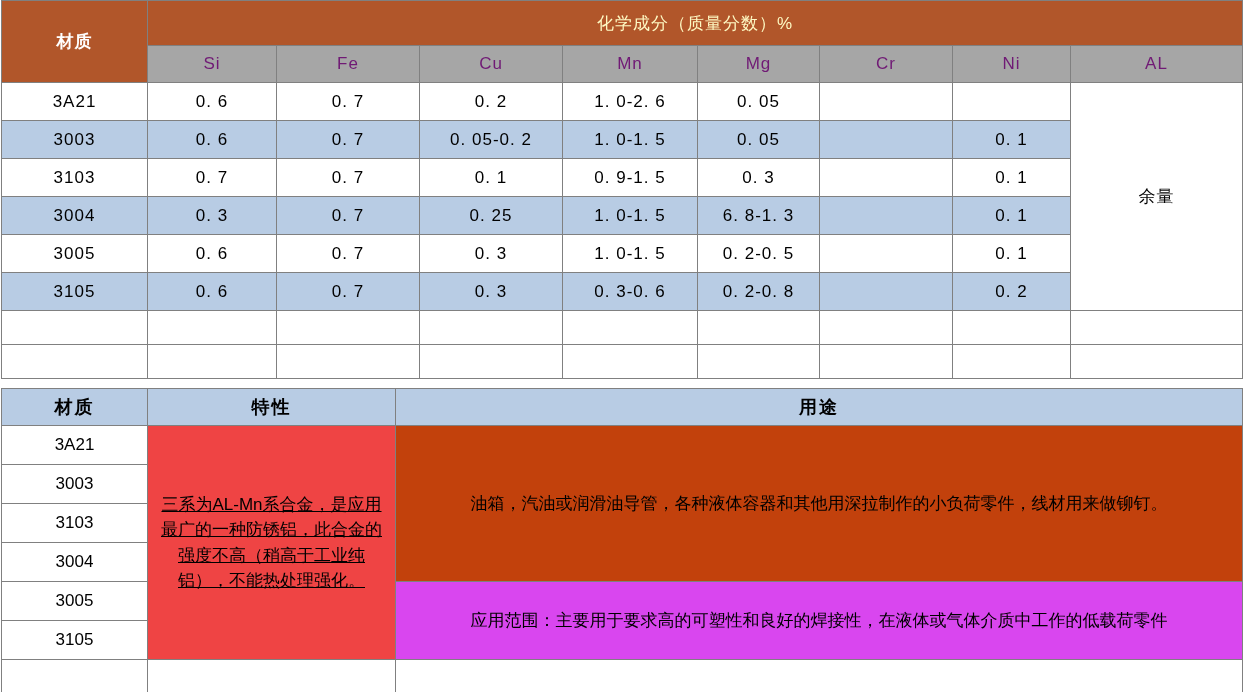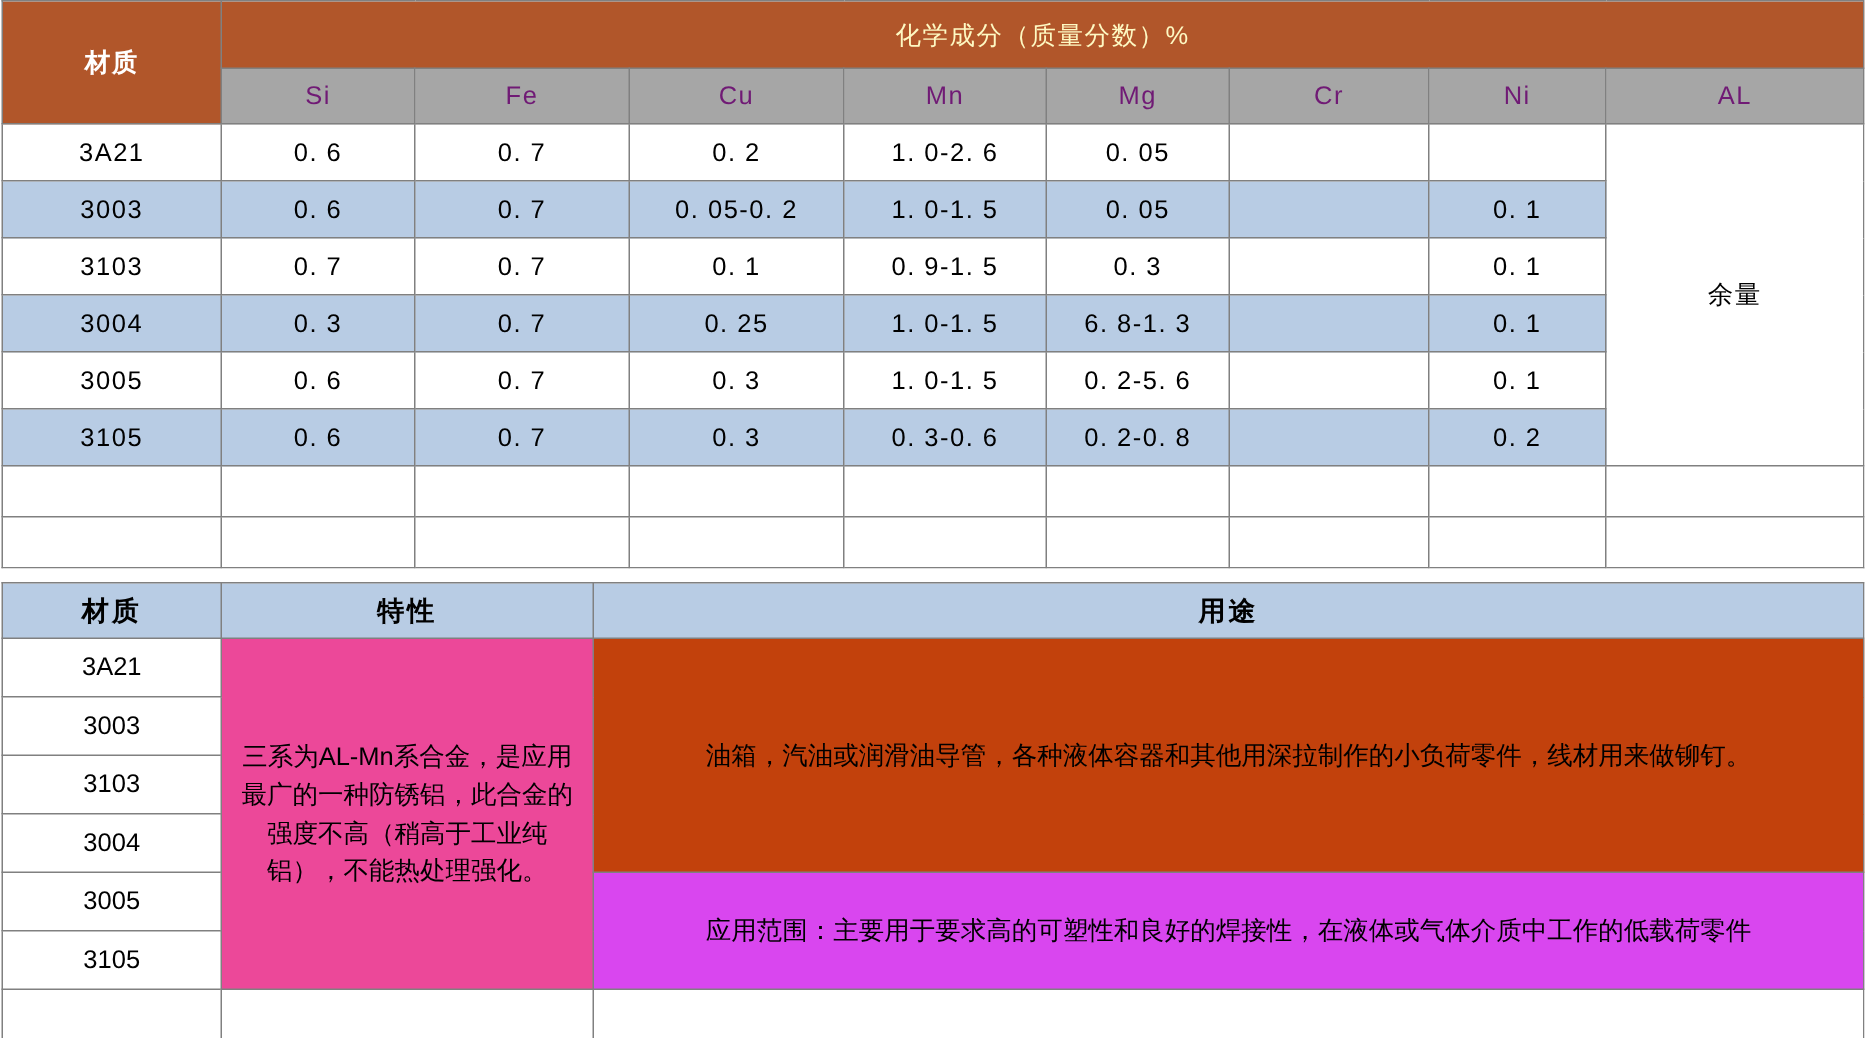--- a/index.html
+++ b/index.html
@@ -102,21 +102,22 @@
   }
   .t2-mat {
     height: 38px;
     font-size: 17px;
     background: #ffffff;
   }
   .t2-prop {
     font-size: 17px;
     line-height: 1.5;
     padding: 4px 14px;
-    background: #ec4899;
+    background: #ef4444;
+    text-decoration: underline;
   }
   .t2-use {
     font-size: 17px;
     line-height: 1.6;
     padding: 8px 14px;
     background: #c2410c;
   }
   .t2-use2 {
     font-size: 17px;
     line-height: 1.6;
@@ -201,21 +202,21 @@
         <td class="data"></td>
         <td class="data">0. 1</td>
       </tr>
 
       <tr class="row-odd">
         <td class="data">3005</td>
         <td class="data">0. 6</td>
         <td class="data">0. 7</td>
         <td class="data">0. 3</td>
         <td class="data">1. 0-1. 5</td>
-        <td class="data">0. 2-5. 6</td>
+        <td class="data">0. 2-0. 5</td>
         <td class="data"></td>
         <td class="data">0. 1</td>
       </tr>
 
       <tr class="row-even">
         <td class="data">3105</td>
         <td class="data">0. 6</td>
         <td class="data">0. 7</td>
         <td class="data">0. 3</td>
         <td class="data">0. 3-0. 6</td>

